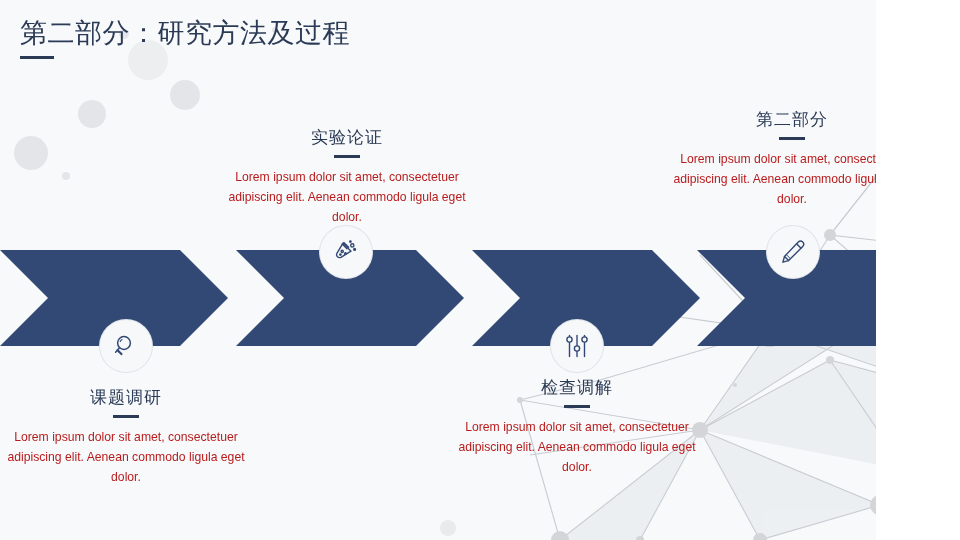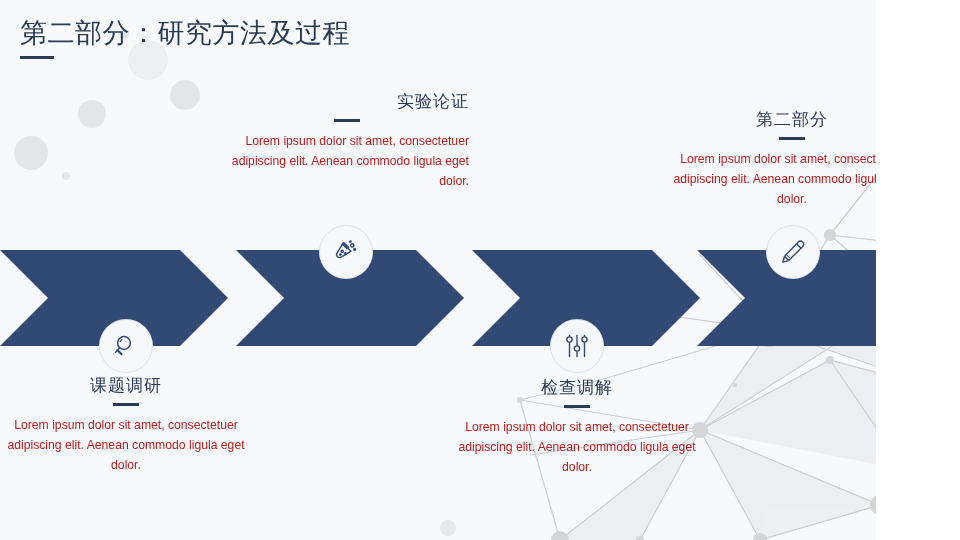--- a/index.html
+++ b/index.html
@@ -251,27 +251,27 @@
     <span>
       <svg width="26" height="26" viewBox="0 0 26 26" fill="none" stroke="#334975" stroke-width="1.4" stroke-linecap="round" stroke-linejoin="round">
         <path d="M18.3 3.1 a3.1 3.1 0 0 1 4.4 4.4 L8.6 21.6 L2.9 23.2 L4.5 17.4 Z"></path>
         <line x1="16.6" y1="4.8" x2="21" y2="9.2"></line>
         <line x1="4.5" y1="17.4" x2="8.6" y2="21.6"></line>
         <line x1="6.3" y1="15.6" x2="10.4" y2="19.7" stroke-width="1"></line>
       </svg>
     </span>
   </div>
 
-  <div class="step below" style="left:4px; top:376px;">
+  <div class="step below" style="left:4px; top:388px;">
     <div class="step-title">课题调研</div>
     <div class="step-rule"></div>
     <div class="step-desc">Lorem ipsum dolor sit amet, consectetuer adipiscing elit. Aenean commodo ligula eget dolor.</div>
   </div>
 
-  <div class="step above" style="left:225px; top:92px;text-align:right;">
+  <div class="step above" style="left:225px; top:128px;">
     <div class="step-title">实验论证</div>
     <div class="step-rule"></div>
     <div class="step-desc">Lorem ipsum dolor sit amet, consectetuer adipiscing elit. Aenean commodo ligula eget dolor.</div>
   </div>
 
   <div class="step below" style="left:455px; top:378px;">
     <div class="step-title">检查调解</div>
     <div class="step-rule"></div>
     <div class="step-desc">Lorem ipsum dolor sit amet, consectetuer adipiscing elit. Aenean commodo ligula eget dolor.</div>
   </div>

